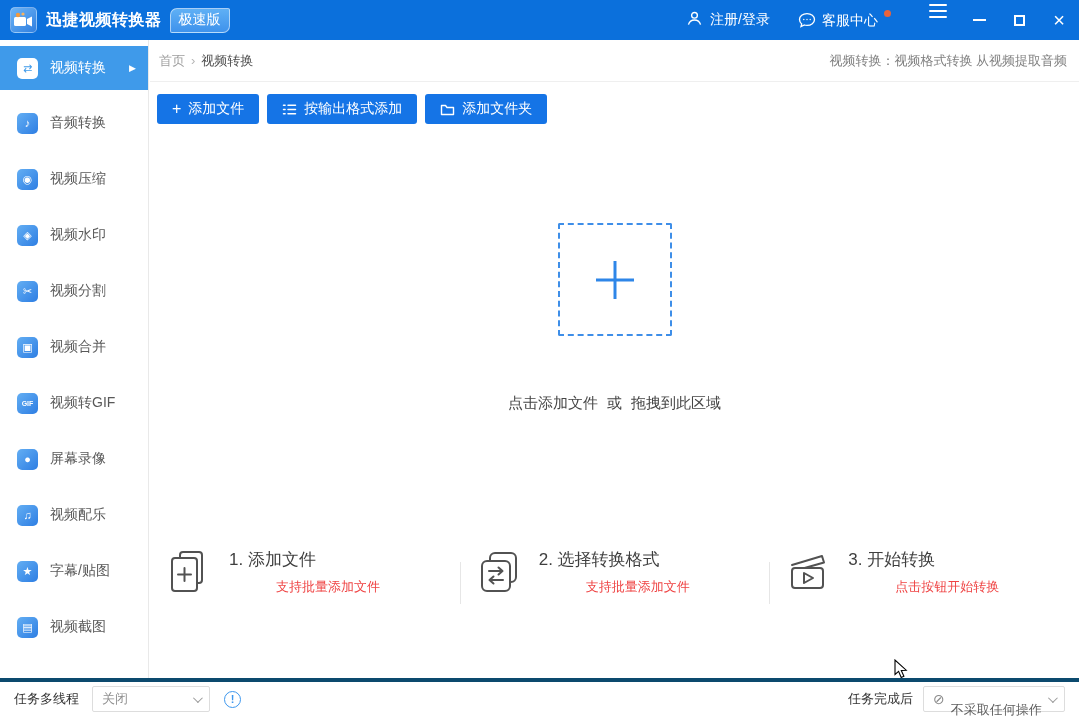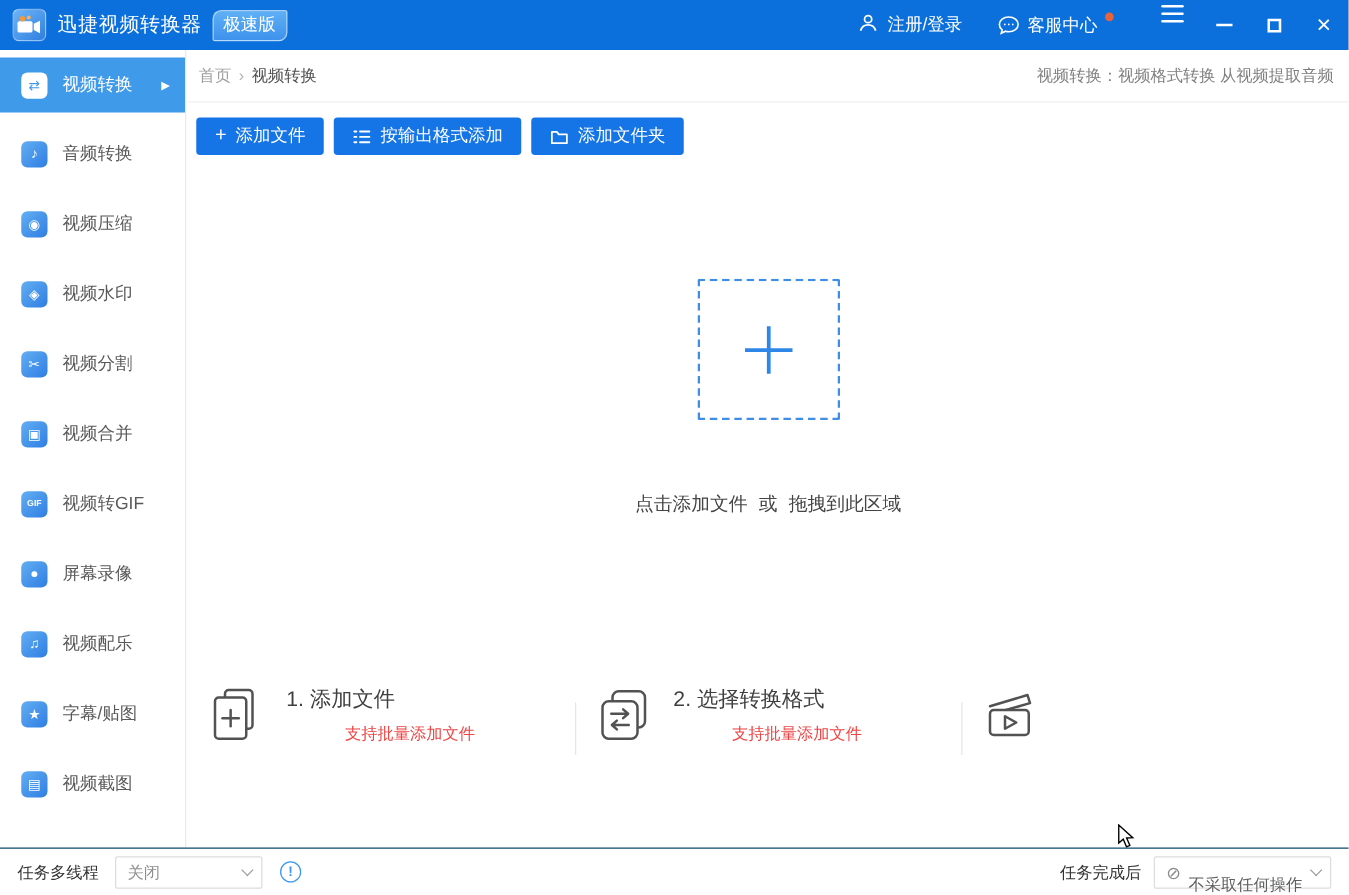--- a/index.html
+++ b/index.html
@@ -14,21 +14,21 @@
     position:absolute; top:0; left:0; width:1079px; height:40px;
     background:#0b70dc; display:flex; align-items:center; padding:0 12px 0 10px;
     color:#fff;
   }
   .app-icon {
     width:27px; height:26px; border-radius:5px;
     background:linear-gradient(140deg,#6db4f6,#2f7fe0);
     display:flex; align-items:center; justify-content:center;
     border:1px solid rgba(255,255,255,.35);
   }
-  .app-title { font-size:16px; font-weight:normal; margin-left:9px; letter-spacing:.5px; }
+  .app-title { font-size:16px; font-weight:bold; margin-left:9px; letter-spacing:.5px; }
   .badge {
     margin-left:8px; font-size:14px; padding:2px 8px 3px;
     background:linear-gradient(180deg,#5fb0f5,#3e92ec);
     border:1px solid rgba(255,255,255,.55);
     border-radius:7px 2px 7px 2px;
   }
   .login-group {
     position:absolute; left:686px; top:0; height:40px;
     display:flex; align-items:center; gap:7px; font-size:14px; cursor:pointer;
   }
@@ -93,21 +93,21 @@
   .step { flex:1; display:flex; align-items:center; gap:15px; padding-left:16px; position:relative; }
   .step + .step::before {
     content:""; position:absolute; left:0; top:14px; width:1px; height:42px; background:#e6e6e6;
   }
   .step-title { font-size:17px; color:#3f3f3f; margin-bottom:7px; }
   .step-sub { font-size:13px; color:#ef4444;margin-left:47px; }
 
   
   .footer {
     position:absolute; bottom:0; left:0; width:1079px; height:38px; background:#fff;
-    border-top:1px solid #0c4a6e; display:flex; align-items:center; padding:0 14px; font-size:13px;
+    border-top:4px solid #0c4a6e; display:flex; align-items:center; padding:0 14px; font-size:13px;
   }
   .foot-label { color:#333; }
   .select {
     margin-left:13px; width:118px; height:26px; border:1px solid #ddd; border-radius:2px;
     display:flex; align-items:center; padding:0 9px; cursor:pointer; background:#fff;
   }
   .select .val { color:#8f8f8f; }
   .chev {
     margin-left:auto; width:7px; height:7px;
     border-right:1.5px solid #9a9a9a; border-bottom:1.5px solid #9a9a9a;
@@ -293,20 +293,24 @@
         <div class="step-title">2. 选择转换格式</div>
         <div class="step-sub">支持批量添加文件</div>
       </div>
     </div>
     <div class="step">
       <svg width="48" height="48" viewBox="0 0 48 48" fill="none" stroke="#525252" stroke-width="2" stroke-linecap="round" stroke-linejoin="round">
         <path d="M7 17 L37 8 l2 6.5 L9 23"></path>
         <rect x="7" y="20" width="31" height="20" rx="3" fill="#fff"></rect>
         <path d="M19 25 l9 5 -9 5 z"></path>
       </svg>
+      <div>
+        <div class="step-title">3. 开始转换</div>
+        <div class="step-sub">点击按钮开始转换</div>
+      </div>
     </div>
   </div>
 </div>
 
 <div class="footer">
   <span class="foot-label">任务多线程</span>
   <div class="select">
     <span class="val">关闭</span>
     <span class="chev"></span>
   </div>

